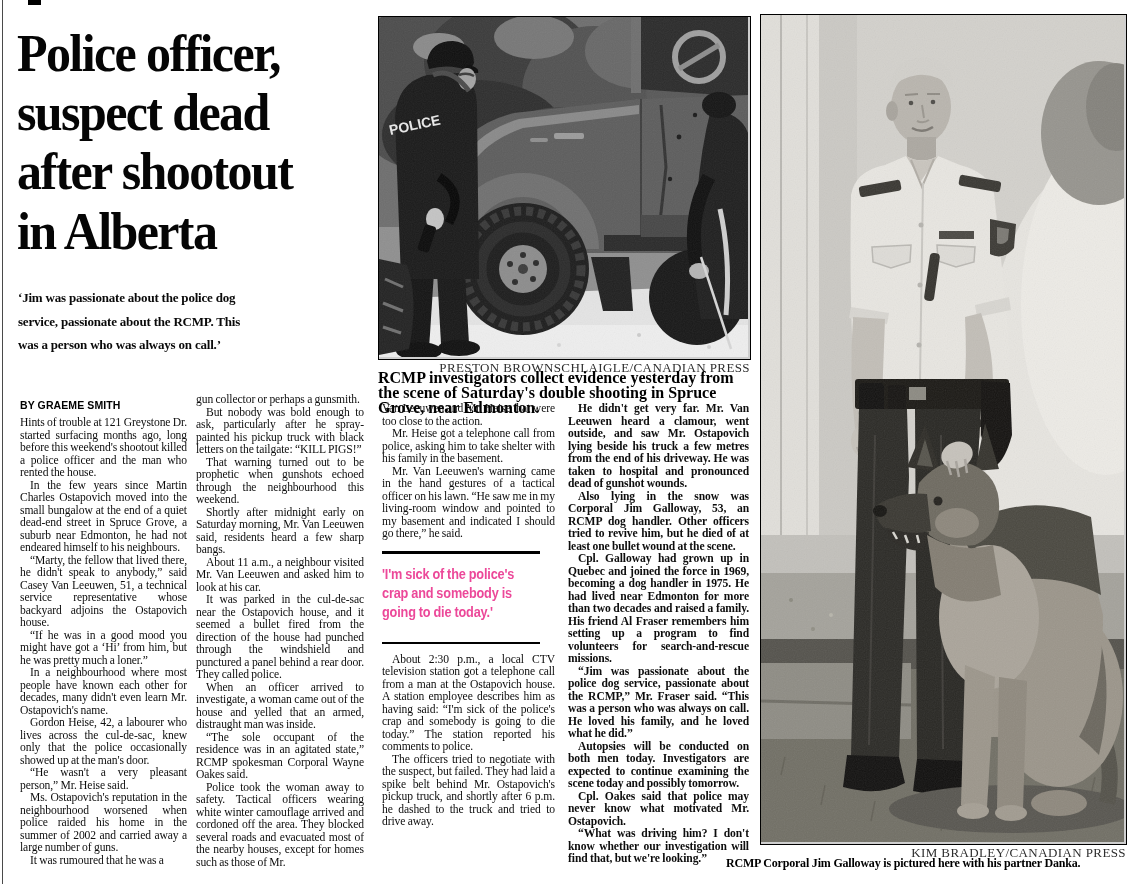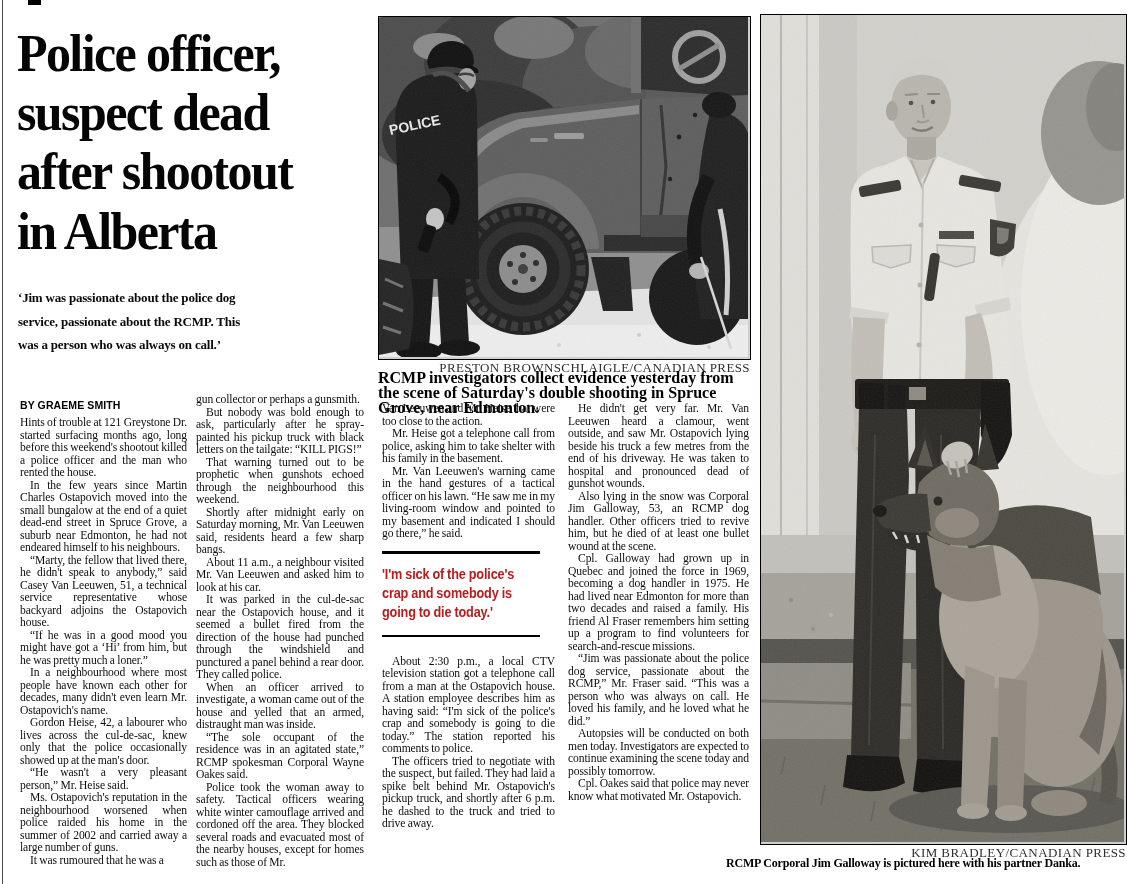--- a/index.html
+++ b/index.html
@@ -23,26 +23,26 @@
     font-family:"Liberation Sans",sans-serif;font-weight:700;
     font-size:10.5px;letter-spacing:0.1px;color:#000;margin-top:8px;}
 
   .col{position:absolute;text-align:justify;font-size:11.6px;line-height:12.5px;
     letter-spacing:-0.1px;word-spacing:-0.4px;overflow:hidden;color:#0d0d0d;}
   .col p{margin:0;text-indent:10px;}
   .col p.flush{text-indent:0;}
   #col1{left:20px;top:417px;width:167px;height:467px;}
   #col2{left:196px;top:394px;width:168px;height:490px;}
   #col3{left:382px;top:403px;width:173px;height:481px;}
-  #col4{left:568px;top:403px;width:181px;height:481px;}
-
-  .pullquote{margin:10px 0 19px 0;padding:10px 0 14px 0;width:158px;
+  #col4{left:568px;top:403px;width:181px;height:481px;font-weight:bold;}
+
+  .pullquote{margin:10px 0 10px 0;padding:10px 0 21px 0;width:158px;
     border-top:3px solid #000;border-bottom:2px solid #000;
     font-family:"Liberation Sans",sans-serif;font-weight:700;
-    font-size:15.5px;line-height:19px;letter-spacing:-0.2px;text-align:left;color:#b91c1c;}
+    font-size:15.5px;line-height:19px;letter-spacing:-0.2px;text-align:left;color:#ec4899;}
   .pq-line{display:block;white-space:nowrap;transform:scaleX(0.82);transform-origin:0 50%;}
 
   figure{margin:0;padding:0;}
   .photo{position:absolute;border:1px solid #000;background:#cfcfcf;overflow:hidden;}
   #photo-scene{left:378px;top:16px;width:371px;height:342px;}
   #photo-portrait{left:760px;top:14px;width:365px;height:829px;}
   .photo svg{display:block;}
 
   .credit{position:absolute;font-size:13px;letter-spacing:0.4px;color:#2e2e2e;
     font-family:"Liberation Serif",serif;text-align:right;}
@@ -214,20 +214,21 @@
       </div>
   </div>
 
   <div class="col" id="col4">
       <p>He didn't get very far. Mr. Van Leeuwen heard a clamour, went outside, and saw Mr. Ostapovich lying beside his truck a few metres from the end of his driveway. He was taken to hospital and pronounced dead of gunshot wounds.</p>
       <p>Also lying in the snow was Corporal Jim Galloway, 53, an RCMP dog handler. Other officers tried to revive him, but he died of at least one bullet wound at the scene.</p>
       <p>Cpl. Galloway had grown up in Quebec and joined the force in 1969, becoming a dog handler in 1975. He had lived near Edmonton for more than two decades and raised a family. His friend Al Fraser remembers him setting up a program to find volunteers for search-and-rescue missions.</p>
       <p>“Jim was passionate about the police dog service, passionate about the RCMP,” Mr. Fraser said. “This was a person who was always on call. He loved his family, and he loved what he did.”</p>
       <p>Autopsies will be conducted on both men today. Investigators are expected to continue examining the scene today and possibly tomorrow.</p>
       <p>Cpl. Oakes said that police may never know what motivated Mr. Ostapovich.</p>
+      <p>“What was driving him? I don't know whether our investigation will find that, but we're looking.”</p>
     </div>
 
   <figure class="photo" id="photo-portrait">
     <svg width="363" height="827" viewBox="0 0 363 827" preserveAspectRatio="none">
       <defs>
         <filter id="grainB" x="0" y="0" width="100%" height="100%">
           <feTurbulence type="fractalNoise" baseFrequency="0.9" numOctaves="1"></feTurbulence>
           <feColorMatrix type="saturate" values="0"></feColorMatrix>
         </filter>
       </defs>

